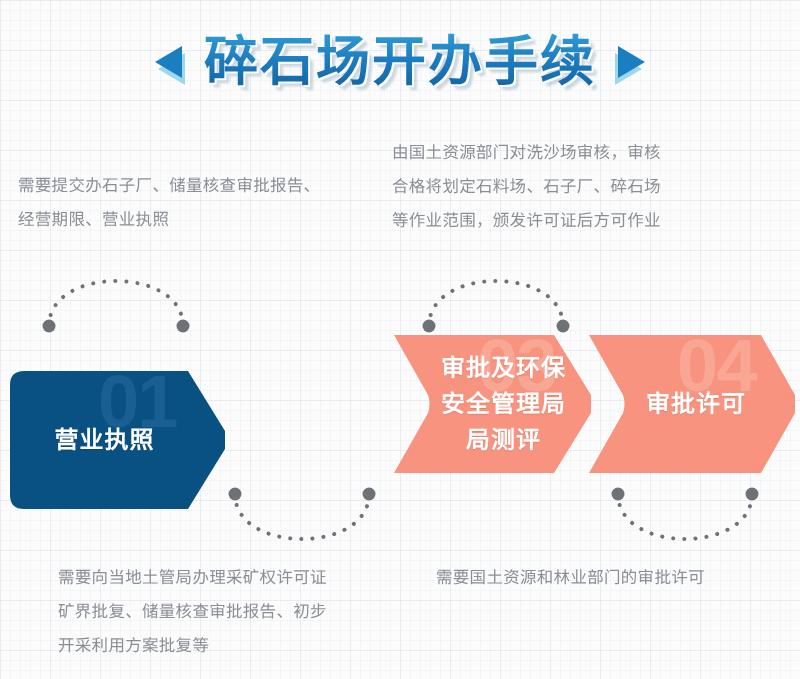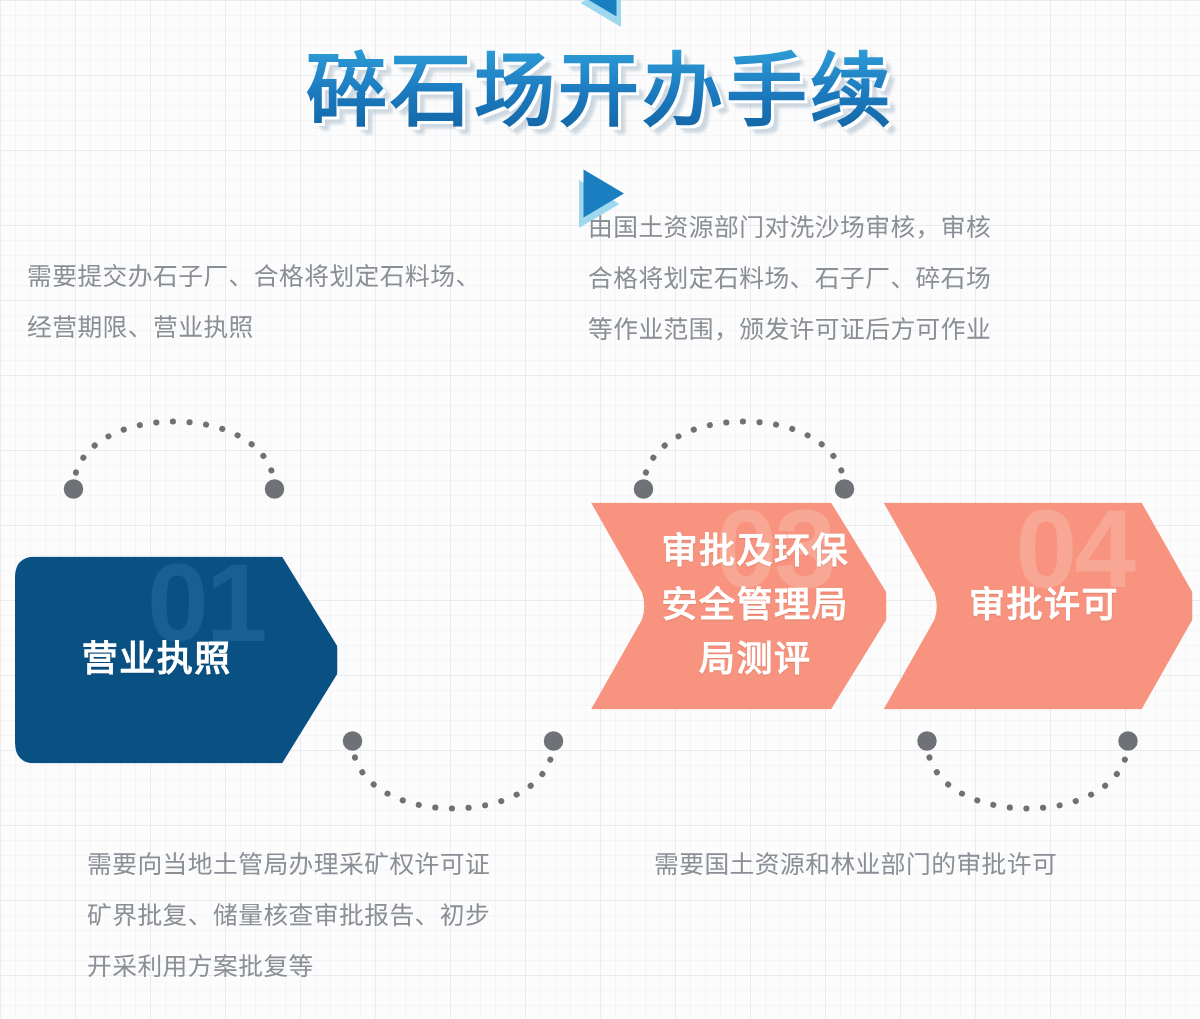--- a/index.html
+++ b/index.html
@@ -36,21 +36,20 @@
   .title-wrap {
     position: absolute;
     left: 0;
     top: 18px;
     width: 800px;
     height: 90px;
     display: flex;
     align-items: center;
     justify-content: center;
     gap: 14px;
-    flex-direction: column;
   }
   .title-arrow {
     position: relative;
     width: 34px;
     height: 40px;
     flex: 0 0 auto;
   }
   .title-arrow .tri-main,
   .title-arrow .tri-shadow {
     position: absolute;
@@ -185,21 +184,21 @@
       <span class="tri-main"></span>
     </div>
     <div class="main-title">碎石场开办手续</div>
     <div class="title-arrow right">
       <span class="tri-shadow"></span>
       <span class="tri-main"></span>
     </div>
   </div>
 
   <div class="desc" id="desc-top-left">
-    <div>需要提交办石子厂、合格将划定石料场、</div>
+    <div>需要提交办石子厂、储量核查审批报告、</div>
     <div>经营期限、营业执照</div>
   </div>
 
   <div class="desc" id="desc-top-right">
     <div>由国土资源部门对洗沙场审核，审核</div>
     <div>合格将划定石料场、石子厂、碎石场</div>
     <div>等作业范围，颁发许可证后方可作业</div>
   </div>
 
   <div class="desc" id="desc-bottom-left">

